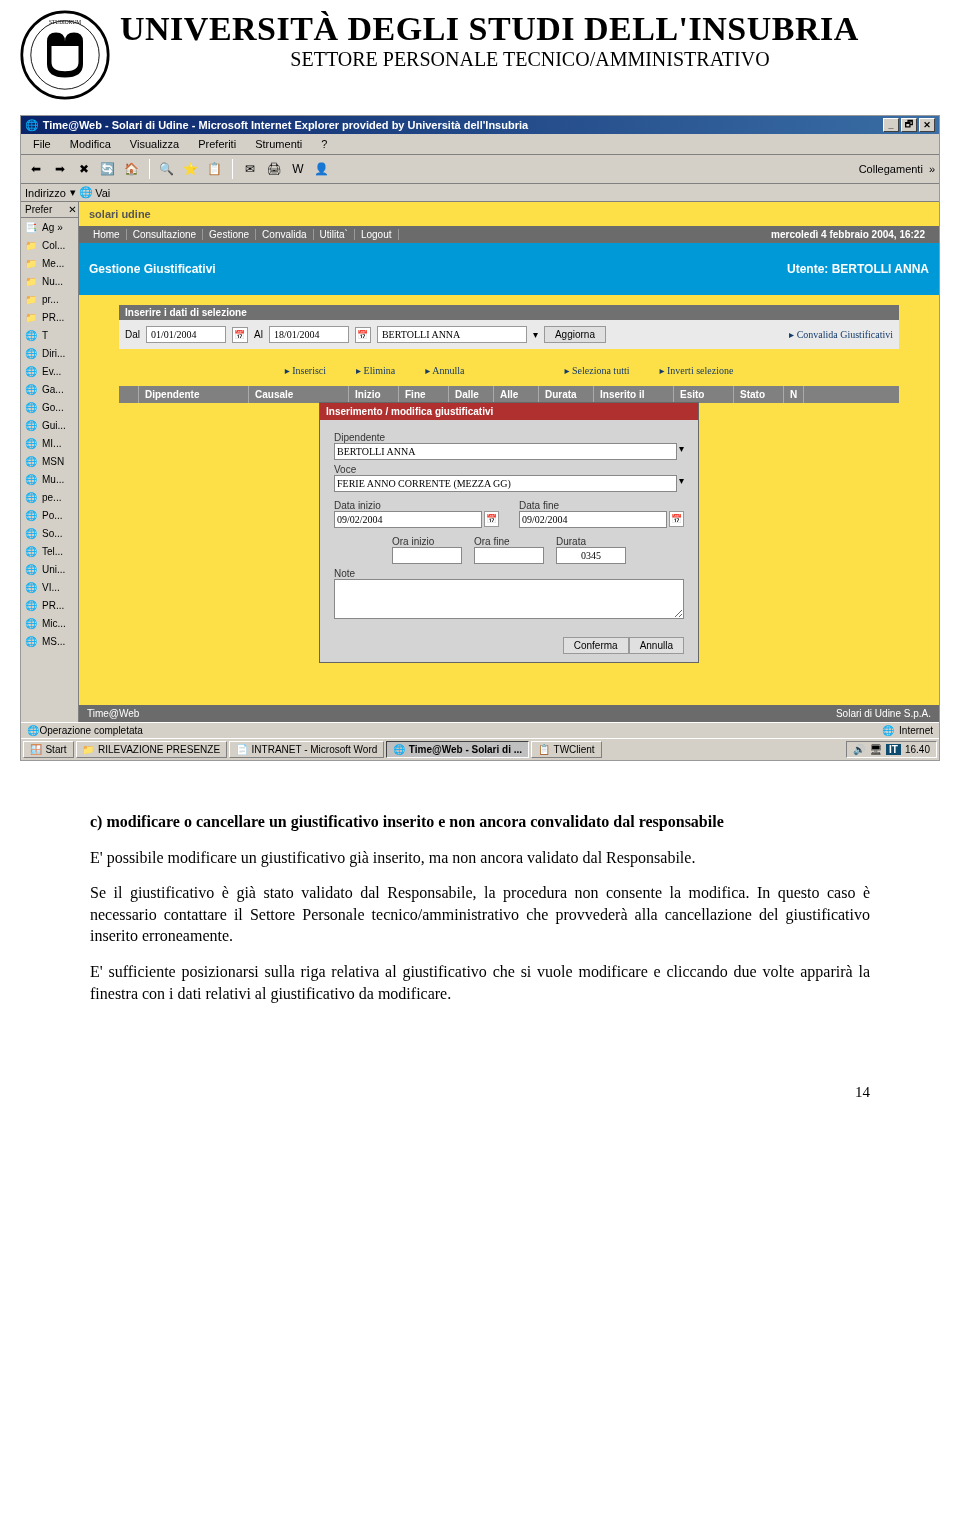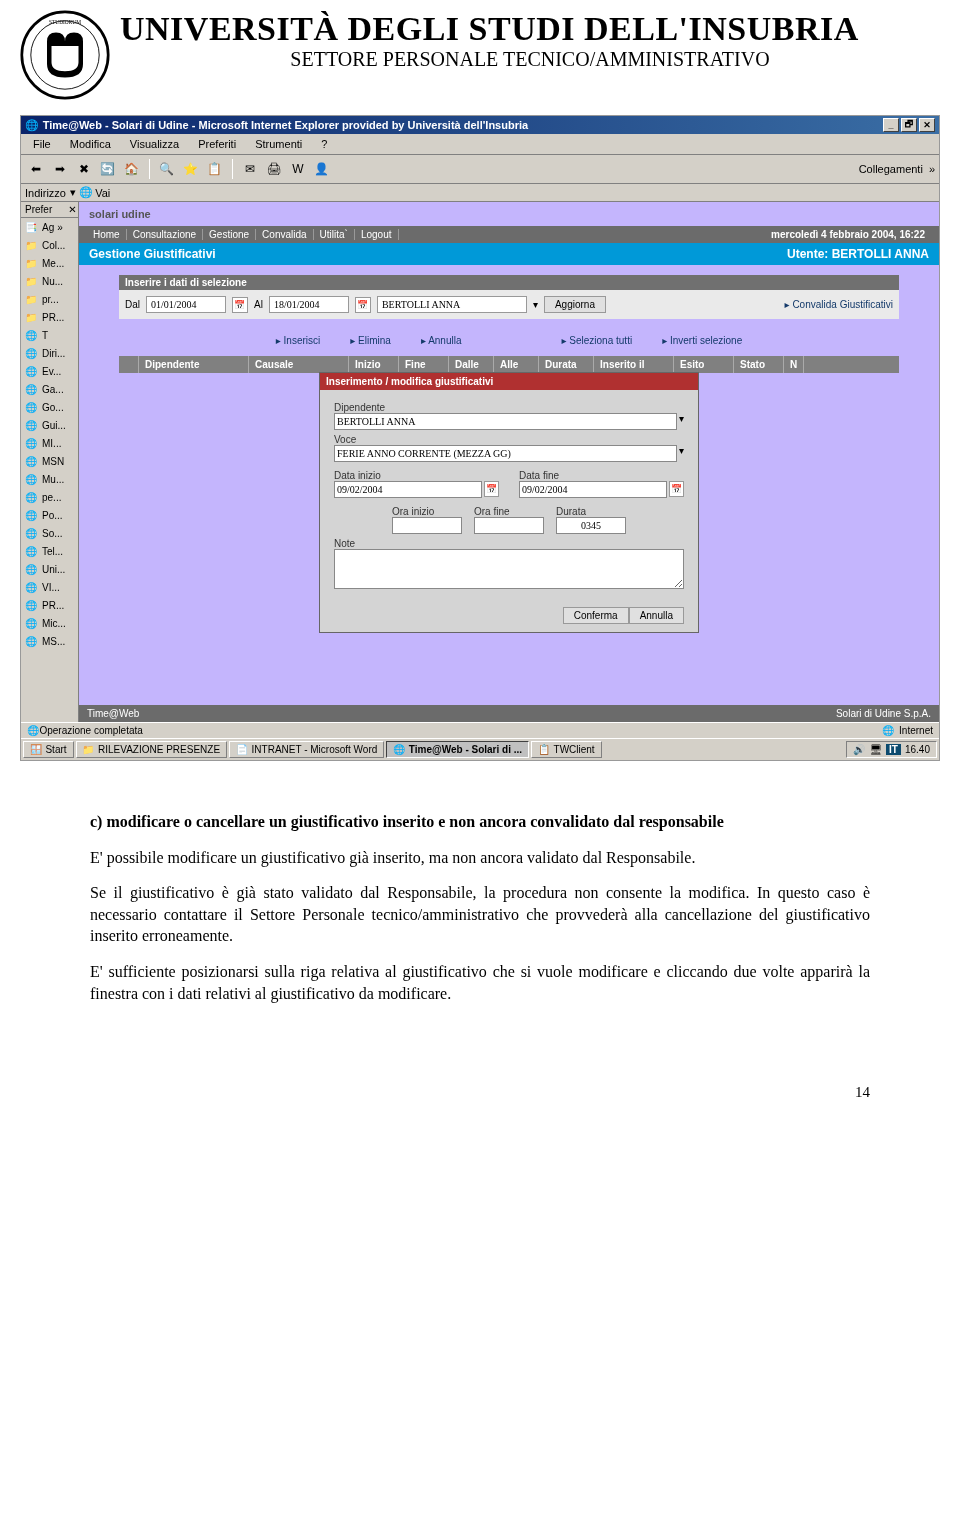--- a/index.html
+++ b/index.html
@@ -31,36 +31,36 @@
   .addr-go { display: inline-flex; align-items: center; gap: 2px; }
   
   .main-row { display: flex; background: #d4d0c8; }
   .left-panel { width: 58px; background: #d4d0c8; border-right: 1px solid #808080; }
   .left-hdr { padding: 2px 4px; display: flex; justify-content: space-between; align-items: center; border-bottom: 1px solid #808080; font-size: 10px; gap: 16px; }
   .fav-item { padding: 2px 4px; display: flex; align-items: center; gap: 3px; font-size: 10px; white-space: nowrap; overflow: hidden; }
   .fav-ic { width: 14px; height: 14px; display: inline-flex; align-items: center; justify-content: center; font-size: 10px; }
   .folder-ic { color: #d9b436; }
   .ie-ic { color: #1e5aa8; }
   
-  .content { flex: 1; background: #c4b5fd; padding: 0; display: flex; flex-direction: column; min-height: 520px; }
+  .content { flex: 1; background: #fde047; padding: 0; display: flex; flex-direction: column; min-height: 520px; }
   .solari-bar { padding: 6px 10px; color: #555; font-size: 11px; font-weight: bold; }
   .app-menu { background: #6b6b6b; color: #fff; padding: 3px 8px; display: flex; align-items: center; font-size: 10px; }
   .app-menu span { padding: 0 6px; border-right: 1px solid #999; }
   .app-menu .date { margin-left: auto; border: none; font-weight: bold; }
-  .subtitle { background: #0099d8; color: #fff; padding: 4px 10px; display: flex; font-weight: bold; font-size: 12px; }
+  .subtitle { background: #0099d8; color: #fff; padding: 19px 10px; display: flex; font-weight: bold; font-size: 12px; }
   .subtitle .user { margin-left: auto; }
   
   .sel-area { margin: 10px 40px; }
   .sel-hdr { background: #707070; color: #fff; padding: 2px 6px; font-size: 10px; font-weight: bold; }
   .sel-body { background: #eaeaea; padding: 6px; display: flex; align-items: center; gap: 6px; font-size: 10px; flex-wrap: wrap; }
   .inp-small { background: #fff; border: 1px solid #999; padding: 2px 4px; font-family: Tahoma; font-size: 10px; width: 80px; }
   .inp-med { width: 150px; background: #fff; border: 1px solid #999; padding: 2px 4px; font-family: Tahoma; font-size: 10px; }
   .cal-ic { width: 16px; height: 16px; background: #fff; border: 1px solid #999; display: inline-flex; align-items: center; justify-content: center; font-size: 9px; }
   .btn2 { background: #e0e0e0; border: 1px solid #999; padding: 2px 10px; font-size: 10px; }
-  .link-arrow { color: #143a6a; font-size: 10px; }
+  .link-arrow { color: #143a6a; font-size: 10px; font-family: Liberation Serif, serif; }
   .link-arrow::before { content: "▸ "; color: #143a6a; }
   
   .action-row { margin: 6px 40px; display: flex; gap: 30px; font-size: 10px; }
   
   .tbl-hdr { margin: 4px 40px 0 40px; background: #808080; color: #fff; display: flex; font-size: 10px; font-weight: bold; }
   .tbl-hdr div { padding: 3px 6px; border-right: 1px solid #aaa; }
   
   .popup { position: relative; margin: 0 auto; width: 380px; background: #d4d4d4; border: 1px solid #666; font-size: 10px; margin-top: -1px; }
   .popup-title { background: #b03030; color: #fff; padding: 3px 6px; font-weight: bold; }
   .popup-body { padding: 8px 14px; }

